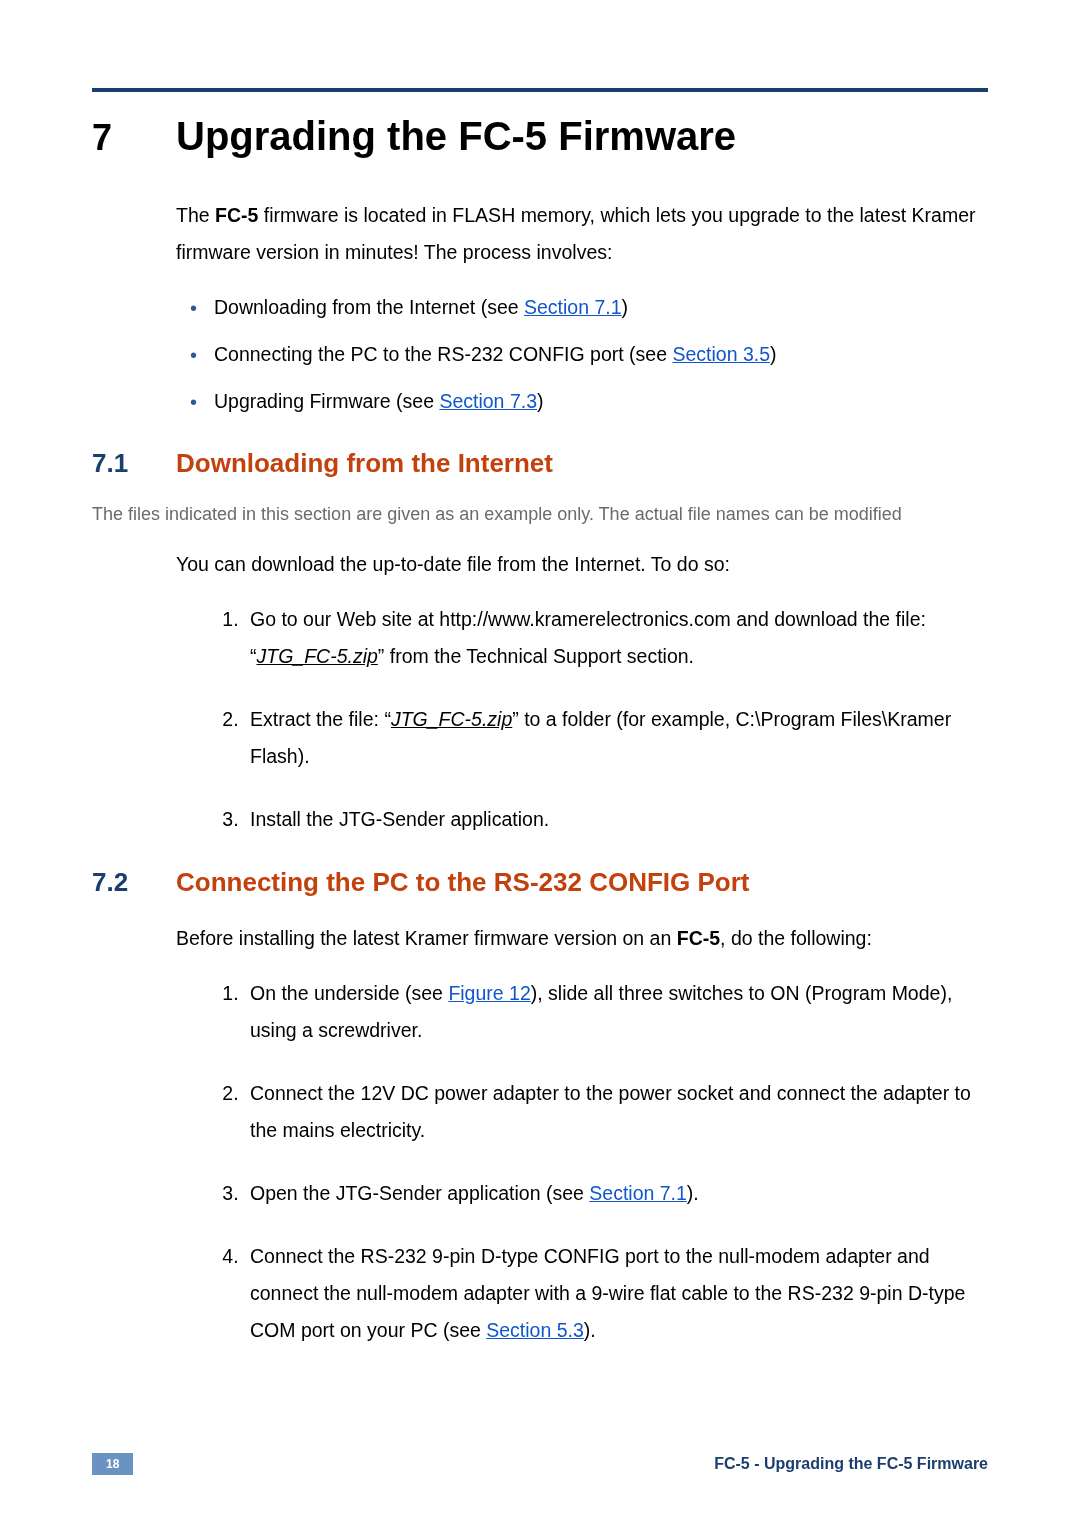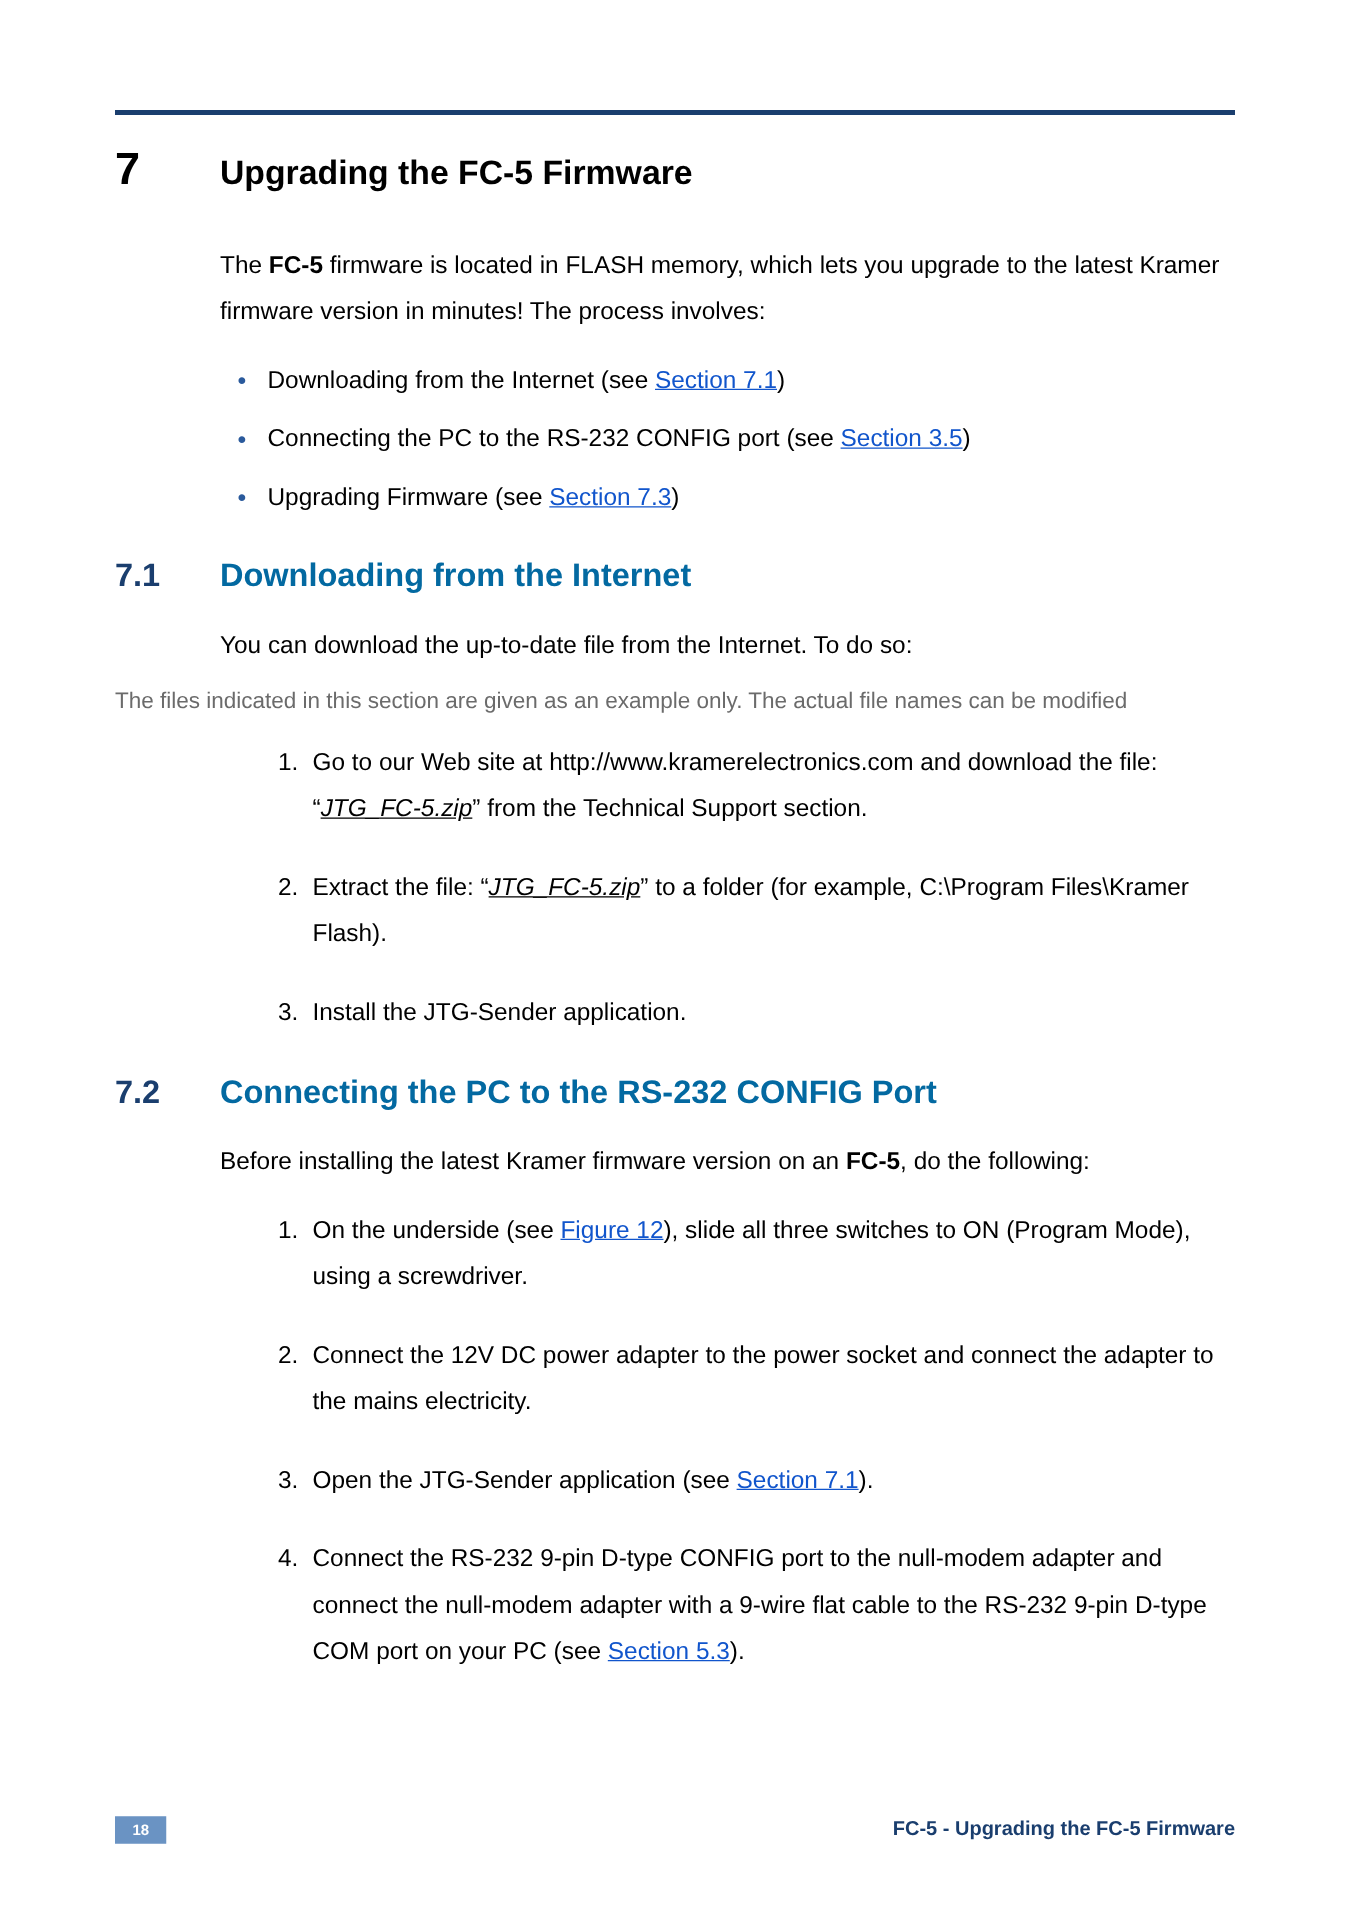--- a/index.html
+++ b/index.html
@@ -27,21 +27,21 @@
     margin-bottom: 38px;
   }
   .h1-num {
     font-size: 36px;
     font-weight: bold;
     color: #000;
     width: 84px;
     flex-shrink: 0;
   }
   .h1-title {
-    font-size: 27px;
+    font-size: 40px;
     font-weight: bold;
     color: #000;
   }
   .body-block {
     margin-left: 84px;
     font-size: 19.5px;
     line-height: 1.9;
     color: #000;
   }
   ul.bullets {
@@ -70,21 +70,21 @@
   .h2-num {
     font-size: 26px;
     font-weight: bold;
     color: #1a3e6e;
     width: 84px;
     flex-shrink: 0;
   }
   .h2-title {
     font-size: 26px;
     font-weight: bold;
-    color: #0369a1;
+    color: #c2410c;
   }
   .note {
     font-size: 18px;
     color: #6b6b6b;
     line-height: 1.5;
     margin: 12px 0 18px 0;
   }
   ol.numbered {
     list-style: decimal;
     padding-left: 68px;
@@ -150,22 +150,22 @@
         <span>Upgrading Firmware (see </span><a class="xref">Section 7.3</a><span>)</span>
       </li>
     </ul>
   </div>
 
   <div class="h2-row">
     <div class="h2-num">7.1</div>
     <div class="h2-title">Downloading from the Internet</div>
   </div>
 
+  <div class="body-block note">The files indicated in this section are given as an example only. The actual file names can be modified</div>
   <div class="body-block">You can download the up-to-date file from the Internet. To do so:</div>
-  <div class="body-block note">The files indicated in this section are given as an example only. The actual file names can be modified</div>
 
   <div class="body-block">
     <ol class="numbered">
       <li>
         <span>Go to our Web site at http://www.kramerelectronics.com and download the file: “</span><span class="italic">JTG_FC-5.zip</span><span>” from the Technical Support section.</span>
       </li>
       <li>
         <span>Extract the file: “</span><span class="italic">JTG_FC-5.zip</span><span>” to a folder (for example, C:\Program Files\Kramer Flash).</span>
       </li>
       <li>

